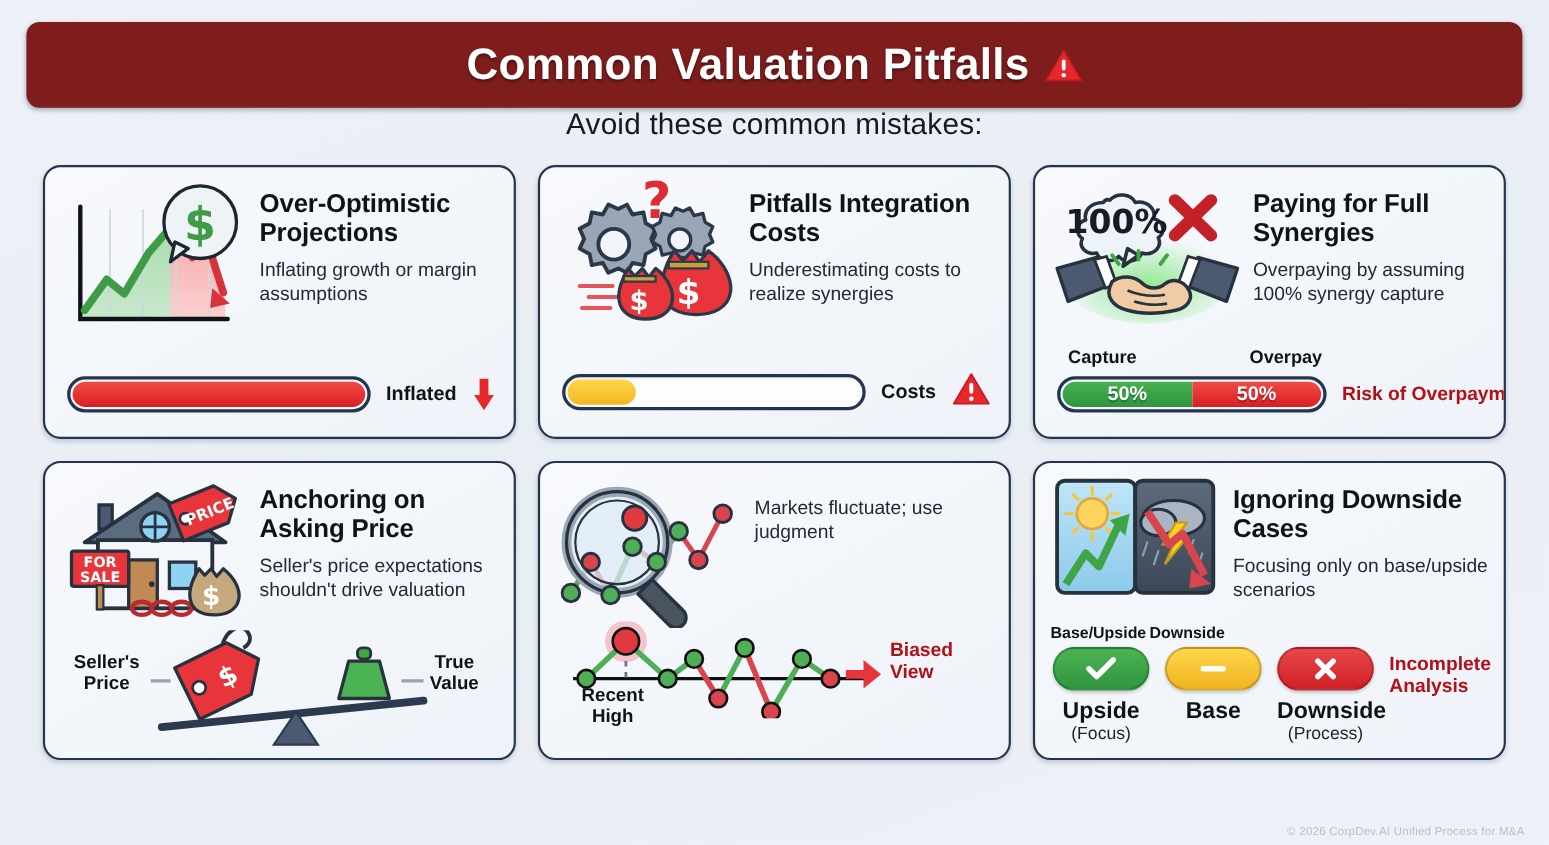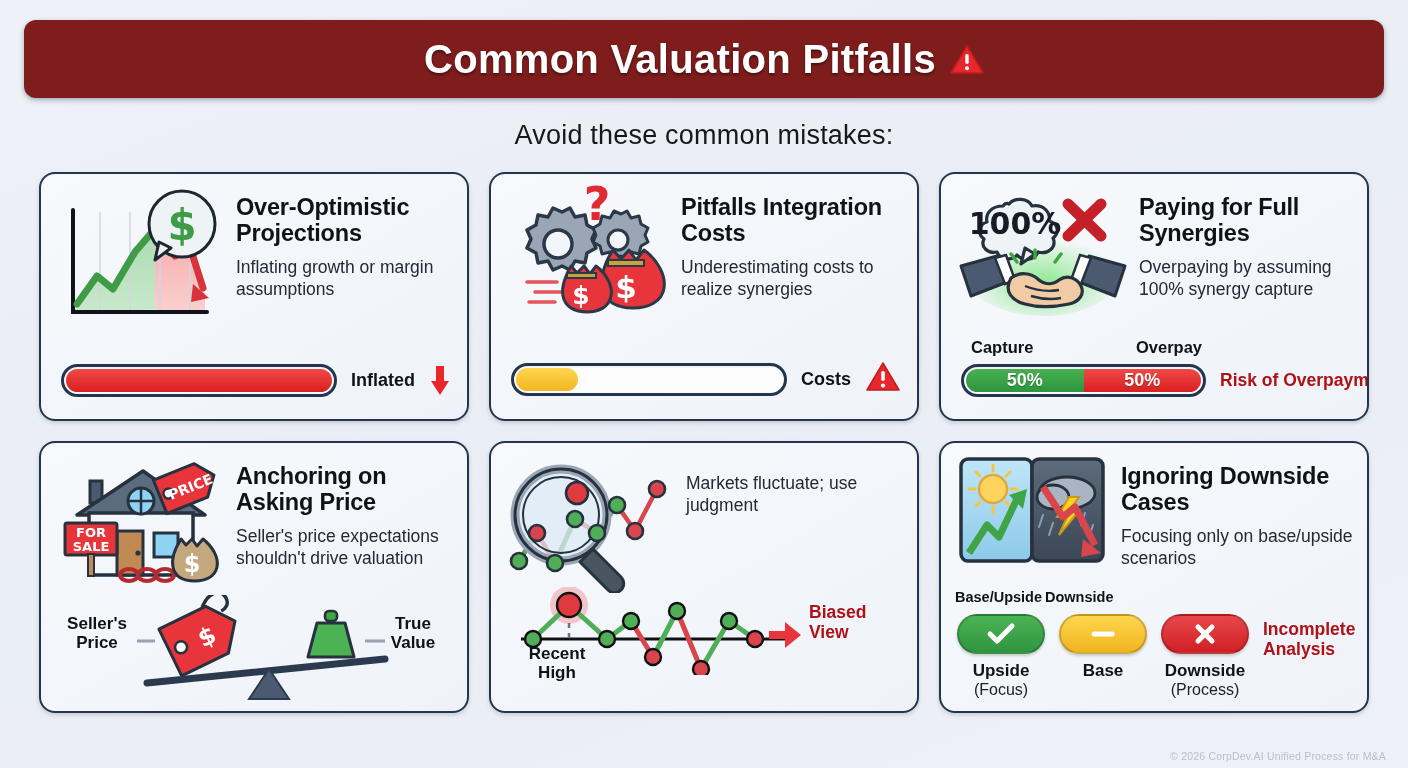--- a/index.html
+++ b/index.html
@@ -20,21 +20,21 @@
   }
   .header-title {
     color: #ffffff; font-size: 40px; font-weight: bold; letter-spacing: .3px;
     display: flex; align-items: center; gap: 14px;
     text-shadow: 0 2px 3px rgba(0,0,0,.45);
   }
   .warn-tri { display: inline-block; width: 34px; height: 31px; position: relative; }
   .warn-tri svg { display: block; }
 
   .subtitle {
-    text-align: center; font-size: 27px; color: #16181c; margin-top: 22px; letter-spacing: .2px;
+    text-align: center; font-size: 27px; color: #16181c; letter-spacing: .2px;
   }
 
   
   .grid {
     margin-top: 21px;
     display: grid;
     grid-template-columns: repeat(3, 430px);
     grid-template-rows: 249px 272px;
     gap: 20px;
     justify-content: center;
@@ -92,21 +92,21 @@
   .pills { display: flex; gap: 14px; align-items: flex-start; }
   .pill-wrap { width: 88px; text-align: center; }
   .pill {
     width: 88px; height: 40px; border-radius: 20px; border: 2px solid rgba(0,0,0,.18);
     display: flex; align-items: center; justify-content: center;
     box-shadow: 0 2px 3px rgba(0,0,0,.18);
   }
   .pill.green { background: linear-gradient(180deg, #4cb354 0%, #2f9540 100%); }
   .pill.yellow { background: linear-gradient(180deg, #ffd64d 0%, #f0b41f 100%); }
   .pill.red { background: linear-gradient(180deg, #e8474a 0%, #cf2026 100%); }
-  .pill-name { font-size: 17px; font-weight: bold; color: #101316; margin-top: 7px; }
+  .pill-name { font-size: 21px; font-weight: bold; color: #101316; margin-top: 7px; }
   .pill-sub { font-size: 16px; color: #1b1f26; }
 
   .scen-labels { display: flex; gap: 10px; margin-top: 12px; }
   .scen-labels span { font-size: 14.5px; font-weight: bold; color: #101316; }
 
   .footer {
     position: absolute; right: 22px; bottom: 6px;
     font-size: 10.5px; color: #b9bfc9; letter-spacing: .2px;
   }
 </style>

